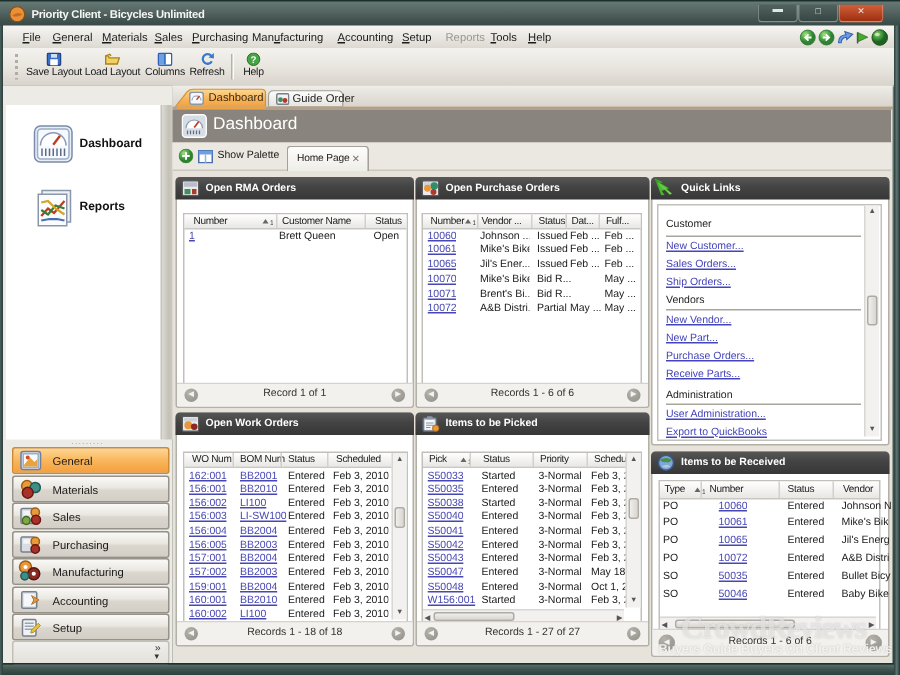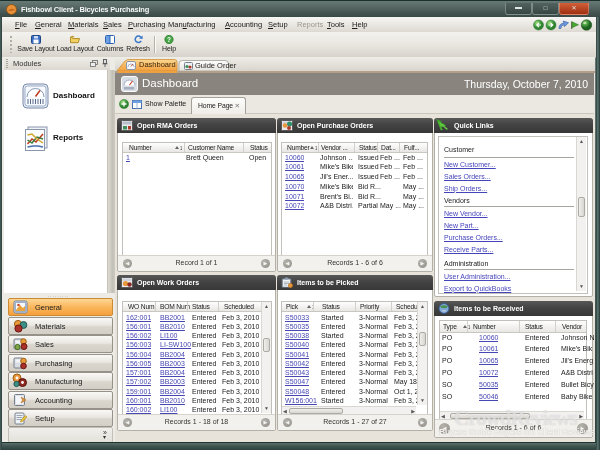--- a/index.html
+++ b/index.html
@@ -49,21 +49,21 @@
 <body>
 <div id="frame"></div>
 <div class="abs" style="left:596px;top:17px;width:4px;height:433px;background:linear-gradient(90deg,#2a3e3b,#5e7571 45%,#20343118);z-index:6;background:linear-gradient(90deg,#2a3e3b 0%,#5e7571 45%,#203431 100%);"></div>
 <div class="abs" style="left:0;top:17px;width:2px;height:433px;background:linear-gradient(90deg,#42565279,#2a3e3b);z-index:6;background:linear-gradient(90deg,#4c615d 0%,#2a3e3b 100%);"></div>
 <div class="abs" style="left:0;top:442px;width:600px;height:8px;background:linear-gradient(180deg,#5a6e6a 0%,#3f534f 40%,#273b38 100%);border-top:1px solid #1e322f;z-index:5;"></div>
 <div class="abs" id="titlebar">
   <svg class="abs" style="left:6px;top:3px" width="11" height="11" viewBox="0 0 11 11">
       <circle cx="5.5" cy="5.5" r="5" fill="#e8913a" stroke="#8a4e10" stroke-width=".8"></circle>
       <path d="M2 6.5 Q5 3.5 9 5.5 Q6 8 2 6.5Z" fill="#c96a1d"></path>
     </svg>
-  <div class="abs title">Fishbowl Client - Bicycles Purchasing</div>
+  <div class="abs title">Priority Client - Bicycles Unlimited</div>
   <div class="abs winbtn" style="left:505px;"><span style="display:inline-block;width:7px;height:2px;background:#dfe6e4;vertical-align:middle;"></span></div>
   <div class="abs winbtn" style="left:532px;">□</div>
   <div class="abs winbtn" id="btnclose" style="left:559px;">✕</div>
 </div>
 <div class="abs" id="menubar">
   <span class="abs mi" style="left:13px"><u>F</u>ile</span>
   <span class="abs mi" style="left:33px"><u>G</u>eneral</span>
   <span class="abs mi" style="left:66px"><u>M</u>aterials</span>
   <span class="abs mi" style="left:101px"><u>S</u>ales</span>
   <span class="abs mi" style="left:126px"><u>P</u>urchasing</span>
@@ -132,33 +132,20 @@
   <div class="abs" style="left:152px;top:4px;width:1px;height:17px;background:#b4b1a9;border-right:1px solid #fcfbf9;"></div>
   <div class="abs tbtn" style="left:145px;width:44px">
     <svg class="ic" width="9" height="9" viewBox="0 0 9 9">
         <circle cx="4.5" cy="4.5" r="4.2" fill="#45a545" stroke="#1e6c1e" stroke-width=".6"></circle>
         <text x="4.5" y="6.8" font-size="6.5" font-weight="bold" fill="#fff" text-anchor="middle" font-family="Liberation Sans">?</text>
       </svg>
     Help
   </div>
 </div>
 <div class="abs" id="sidebar">
-  <div class="abs" id="modhdr">
-    <div class="abs" style="left:2px;top:2px;width:2px;height:9px;background:repeating-linear-gradient(180deg,#a9a69e 0 1px,transparent 1px 2px);"></div>
-    <span class="abs" style="left:9px;top:2px;">Modules</span>
-    <svg class="abs" style="left:86px;top:3px" width="8" height="7" viewBox="0 0 8 7">
-        <rect x="2.5" y=".5" width="5" height="4" fill="none" stroke="#6a6a6a" stroke-width=".8"></rect>
-        <rect x=".5" y="2.5" width="5" height="4" fill="#eee" stroke="#6a6a6a" stroke-width=".8"></rect>
-      </svg>
-    <svg class="abs" style="left:98px;top:2px" width="6" height="9" viewBox="0 0 6 9">
-        <rect x="1.5" y=".5" width="3" height="4" fill="#ddd" stroke="#555" stroke-width=".9"></rect>
-        <line x1=".5" y1="4.8" x2="5.5" y2="4.8" stroke="#555" stroke-width=".9"></line>
-        <line x1="3" y1="5" x2="3" y2="8" stroke="#555" stroke-width=".9"></line>
-      </svg>
-  </div>
   <div class="abs" id="modwhite">
     <svg class="abs" style="left:18px;top:13px" width="27" height="26" viewBox="0 0 27 26">
       <rect x="1" y="1" width="25" height="24" rx="4" fill="#e8eef6" stroke="#7a8aa8"></rect>
       <rect x="3" y="3" width="21" height="20" rx="2.5" fill="#f6f9fd" stroke="#9badc8"></rect>
       <path d="M5 14 A8.5 8.5 0 0 1 22 14" fill="#fff" stroke="#8899b5"></path>
       <path d="M13.5 13.5 L18 7.5" stroke="#c23b1f" stroke-width="1.6"></path>
       <g stroke="#5a6c88" stroke-width="1">
           <line x1="6" y1="16" x2="6" y2="21"></line>
           <line x1="8.5" y1="16" x2="8.5" y2="21"></line>
           <line x1="11" y1="16" x2="11" y2="21"></line>
@@ -293,21 +280,20 @@
         <path d="M8.5 9 L11.5 5" stroke="#c23b1f" stroke-width="1.1"></path>
         <g stroke="#5a6c88" stroke-width=".8">
           <line x1="4" y1="11" x2="4" y2="13.5"></line>
           <line x1="6" y1="11" x2="6" y2="13.5"></line>
           <line x1="8" y1="11" x2="8" y2="13.5"></line>
           <line x1="10" y1="11" x2="10" y2="13.5"></line>
           <line x1="12" y1="11" x2="12" y2="13.5"></line>
         </g>
       </svg>
     <span class="abs" style="left:27px;top:4px;font-size:11.5px;color:#fff;">Dashboard</span>
-    <span class="abs" style="right:6px;top:5px;font-size:10.5px;color:#fff;">Thursday, October 7, 2010</span>
   </div>
   <div class="abs" id="palbar">
     <svg class="abs" style="left:4px;top:4px" width="10" height="10" viewBox="0 0 10 10">
         <circle cx="5" cy="5" r="4.6" fill="url(#gg)" stroke="#2e7d2e" stroke-width=".5"></circle>
         <path d="M5 2.5 V7.5 M2.5 5 H7.5" stroke="#fff" stroke-width="1.3"></path>
       </svg>
     <svg class="abs" style="left:17px;top:5px" width="10" height="9" viewBox="0 0 10 9">
         <rect x=".5" y=".5" width="9" height="8" fill="#fff" stroke="#4a6faf"></rect>
         <rect x=".5" y=".5" width="9" height="2.5" fill="#6da0e0"></rect>
         <line x1="5" y1="3" x2="5" y2="8.5" stroke="#9ab4d8"></line>

